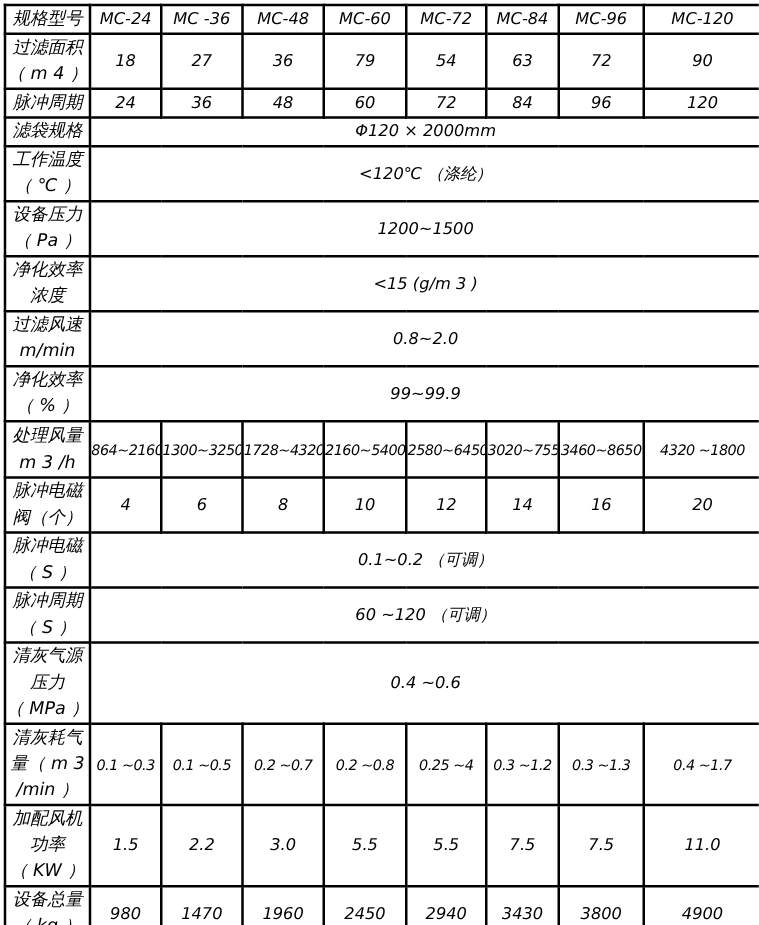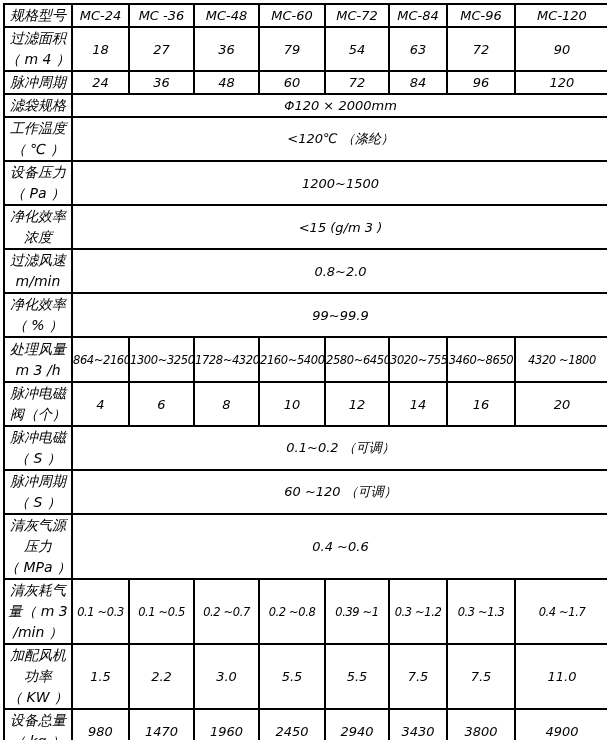--- a/index.html
+++ b/index.html
@@ -167,21 +167,21 @@
           <td colspan="8" class="val">0.4 ~0.6</td>
         </tr>
         <tr style="height: 64px;">
           <td class="label">清灰耗气
 量（ m 3
 /min ）</td>
           <td class="val dense">0.1 ~0.3</td>
           <td class="val dense">0.1 ~0.5</td>
           <td class="val dense">0.2 ~0.7</td>
           <td class="val dense">0.2 ~0.8</td>
-          <td class="val dense">0.39 ~1</td>
+          <td class="val dense">0.25 ~4</td>
           <td class="val dense">0.3 ~1.2</td>
           <td class="val dense">0.3 ~1.3</td>
           <td class="val dense">0.4 ~1.7</td>
         </tr>
         <tr style="height: 65px;">
           <td class="label">加配风机
 功率
 （ KW ）</td>
           <td class="val">1.5</td>
           <td class="val">2.2</td>

